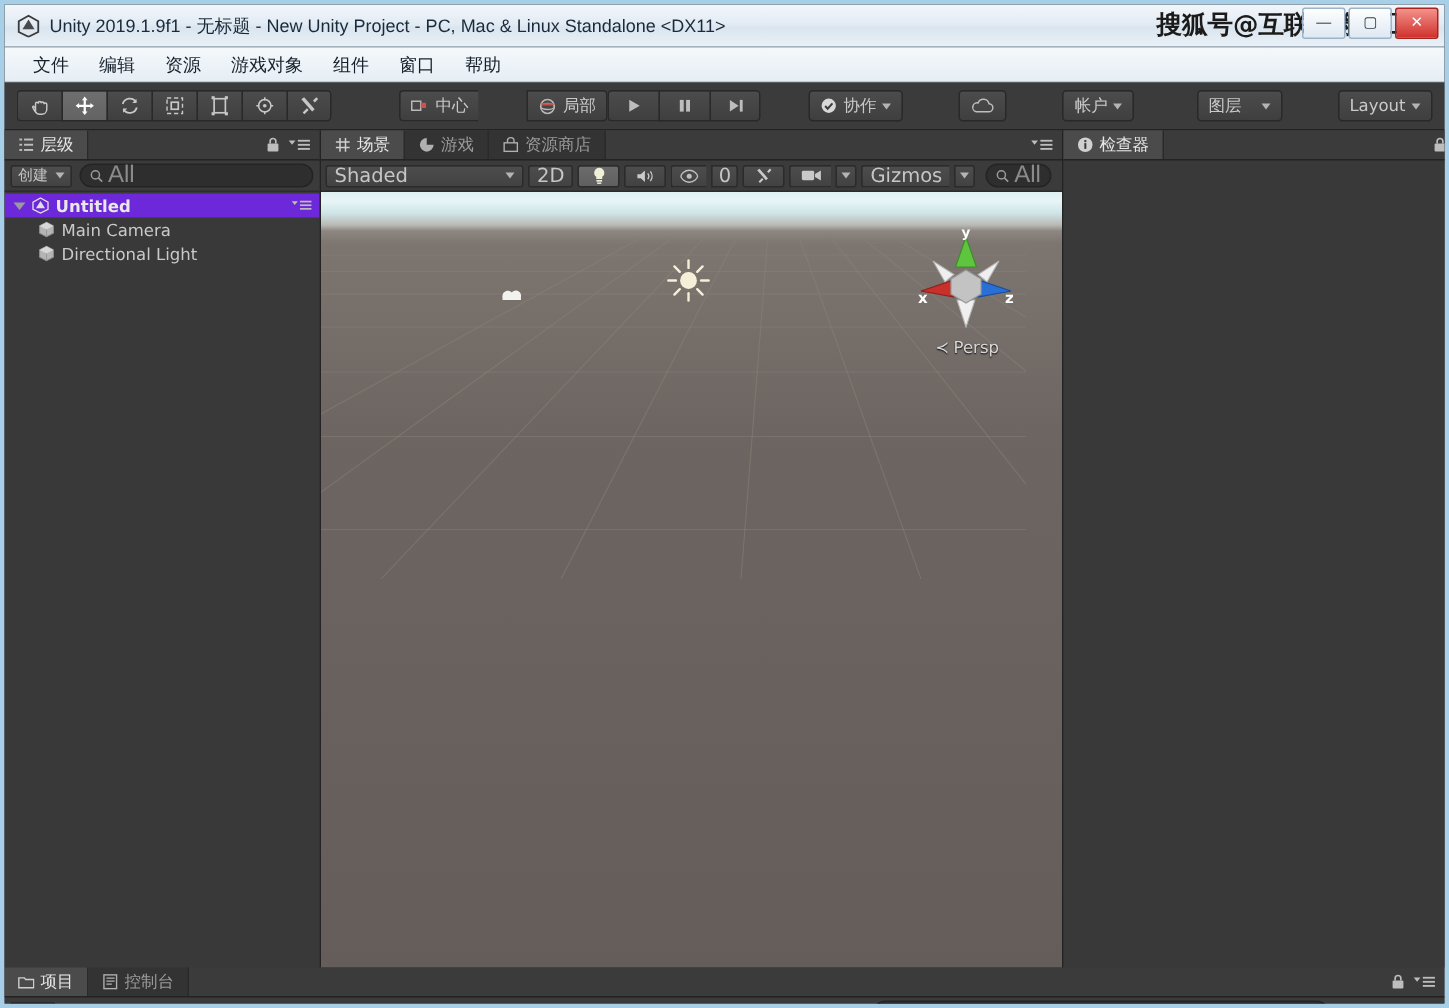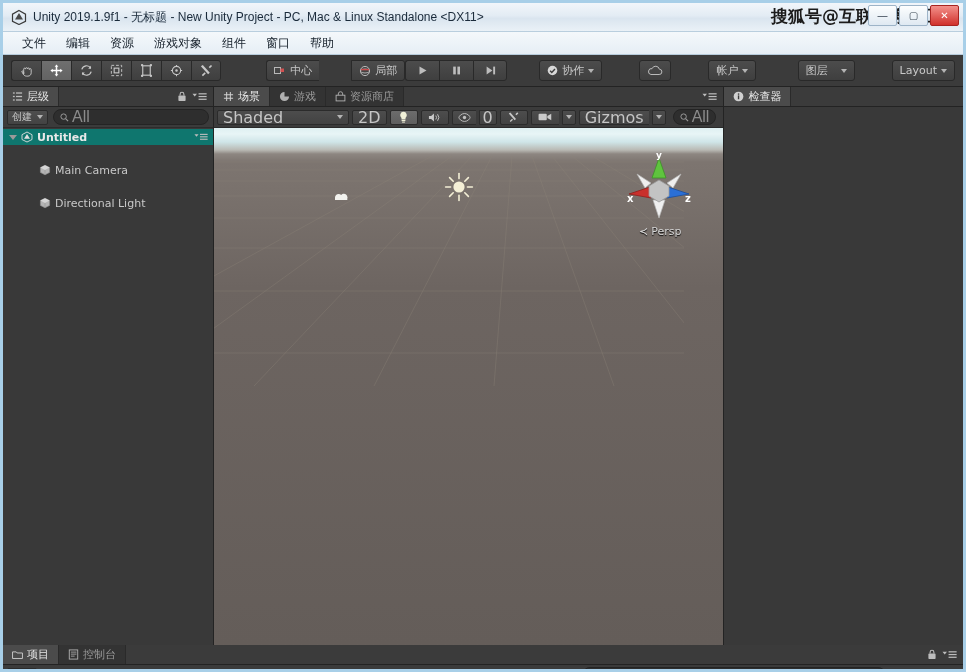--- a/index.html
+++ b/index.html
@@ -226,51 +226,51 @@
   }
   .row {
     height: 16px;
     display: flex; align-items: center;
     gap: 4px; padding-left: 4px;
     font-size: 11px; color: #c9c9c9;
     position: relative;
     font-family: "DejaVu Sans", sans-serif;
   }
   .row.scene-root {
-    background: #0f766e;
+    background: #6d28d9;
     font-weight: bold; color: #e8e8e8;
   }
   .tri {
     width: 0; height: 0; flex: none;
     border-left: 4px solid transparent;
     border-right: 4px solid transparent;
     border-top: 5px solid #9a9a9a;
     margin-left: 2px;
   }
-  .indent-1 { padding-left: 36px; margin-top: 17px; }
+  .indent-1 { padding-left: 22px; }
   .row-menu {
     position: absolute; right: 5px; top: 4px;
     display: flex; align-items: center; gap: 2px;
   }
 
   
   .sceneview-toolbar {
     height: 20px; background: #3b3b3b;
     display: flex; align-items: center;
     padding: 0 3px; gap: 3px;
     border-bottom: 1px solid #2a2a2a;
   }
   .sv {
     height: 15px; box-sizing: border-box;
     background: linear-gradient(to bottom,#4d4d4d,#424242);
     border: 1px solid #2b2b2b;
     border-radius: 2px;
     display: flex; align-items: center; justify-content: center;
     gap: 3px; padding: 0 5px;
-    font-size: 16px; color: #c6c6c6;
+    font-size: 13px; color: #c6c6c6;
     white-space: nowrap;
     font-family: "DejaVu Sans", sans-serif;
   }
   .sv.on { background: linear-gradient(to bottom,#6c6c6c,#5f5f5f); color:#fff; }
   .sv.seg-l { border-radius: 2px 0 0 2px; border-right: 0; }
   .sv.seg-r { border-radius: 0 2px 2px 0; padding: 0 3px; }
   .sv.shaded { width: 132px; justify-content: flex-start; }
   .scene-canvas {
     flex: 1;
     position: relative;

